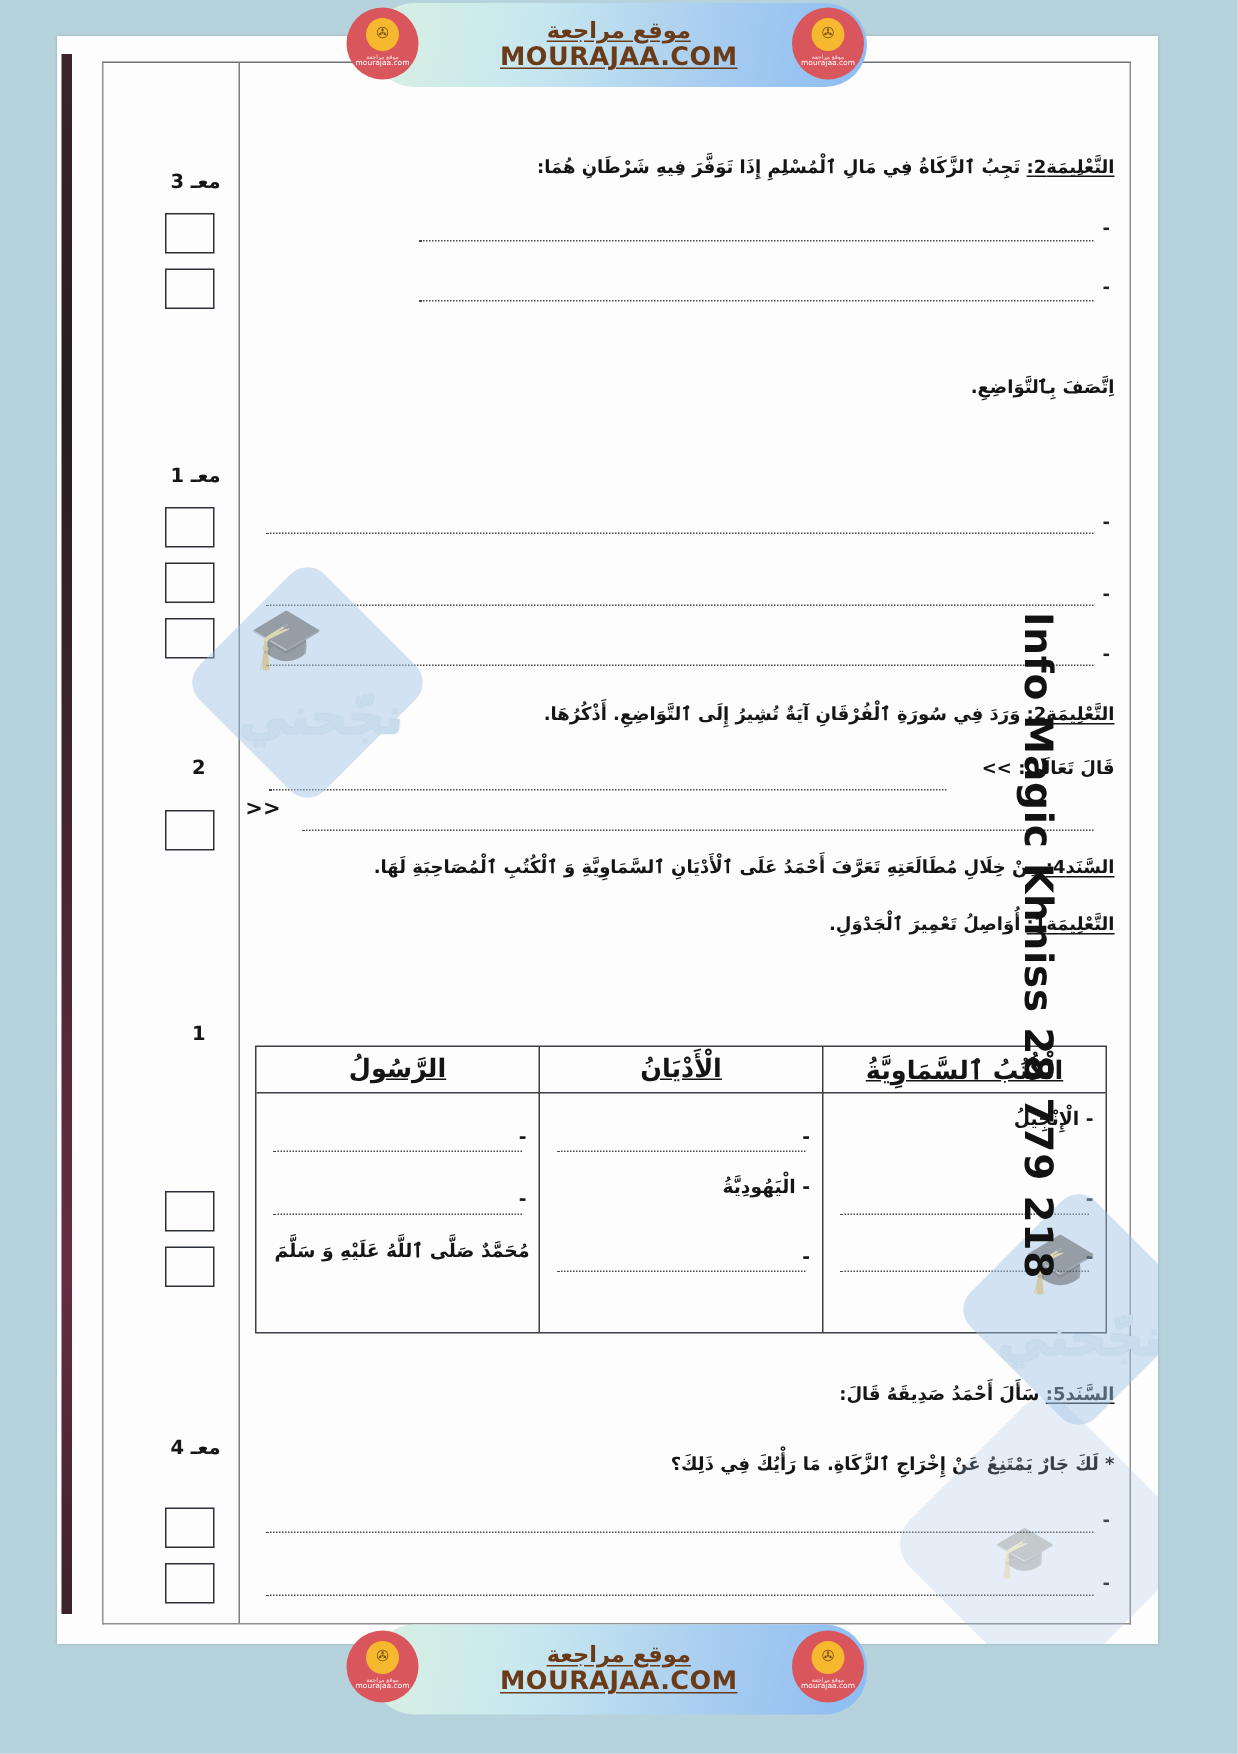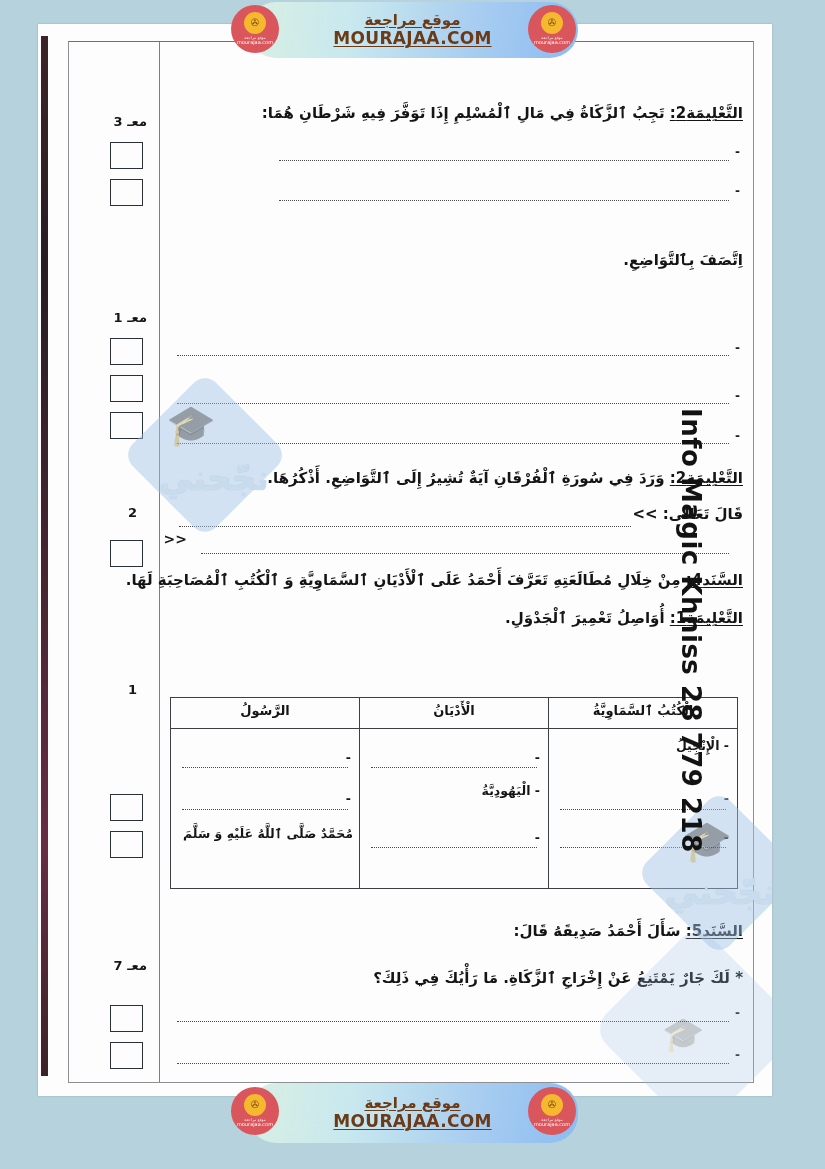--- a/index.html
+++ b/index.html
@@ -150,21 +150,21 @@
     left: 95px;
     top: 0;
     width: 589px;
     height: 1040px;
     direction: rtl;
     font-family: "DejaVu Sans", "Liberation Sans", sans-serif;
     color: #1a1a1a;
   }
   .ar {
     position: absolute;
-    font-size: 15px;
+    font-size: 12px;
     font-weight: bold;
     line-height: 1.5;
     color: #151515;
     white-space: nowrap;
   }
   .ar .lbl {
     text-decoration: underline;
     text-underline-offset: 2px;
   }
 
@@ -226,24 +226,25 @@
   .tbl .hline {
     position: absolute;
     left: 0;
     width: 566px;
     height: 1.3px;
     background: #3c3f45;
   }
   .th {
     position: absolute;
     top: 5px;
-    font-size: 13px;
+    font-size: 17px;
     font-weight: bold;
     text-align: center;
     color: #151515;
+    text-decoration: underline;
   }
   .tcell {
     position: absolute;
     font-size: 12.5px;
     font-weight: bold;
     color: #151515;
     white-space: nowrap;
   }
 
   
@@ -350,21 +351,21 @@
       <div class="chk" style="top:333px; right:16px;"></div>
       <div class="chk" style="top:370px; right:16px;"></div>
 
       <div class="grade-label" style="top:463px; right:22px;">2</div>
       <div class="chk" style="top:498px; right:16px;"></div>
 
       <div class="grade-label" style="top:640px; right:22px;">1</div>
       <div class="chk" style="top:752px; right:16px;"></div>
       <div class="chk" style="top:789px; right:16px;"></div>
 
-      <div class="grade-label" style="top:916px; right:12px;">معـ 7</div>
+      <div class="grade-label" style="top:916px; right:12px;">معـ 4</div>
       <div class="chk" style="top:963px; right:16px;"></div>
       <div class="chk" style="top:1000px; right:16px;"></div>
     </div>
 
     <div class="content">
 
       <div class="ar" style="top:60px; right:10px;">
         <span class="lbl">التَّعْلِيمَة2:</span>
         <span>تَجِبُ ٱلزَّكَاةُ فِي مَالِ ٱلْمُسْلِمِ إِذَا تَوَفَّرَ فِيهِ شَرْطَانِ هُمَا:</span>
       </div>

